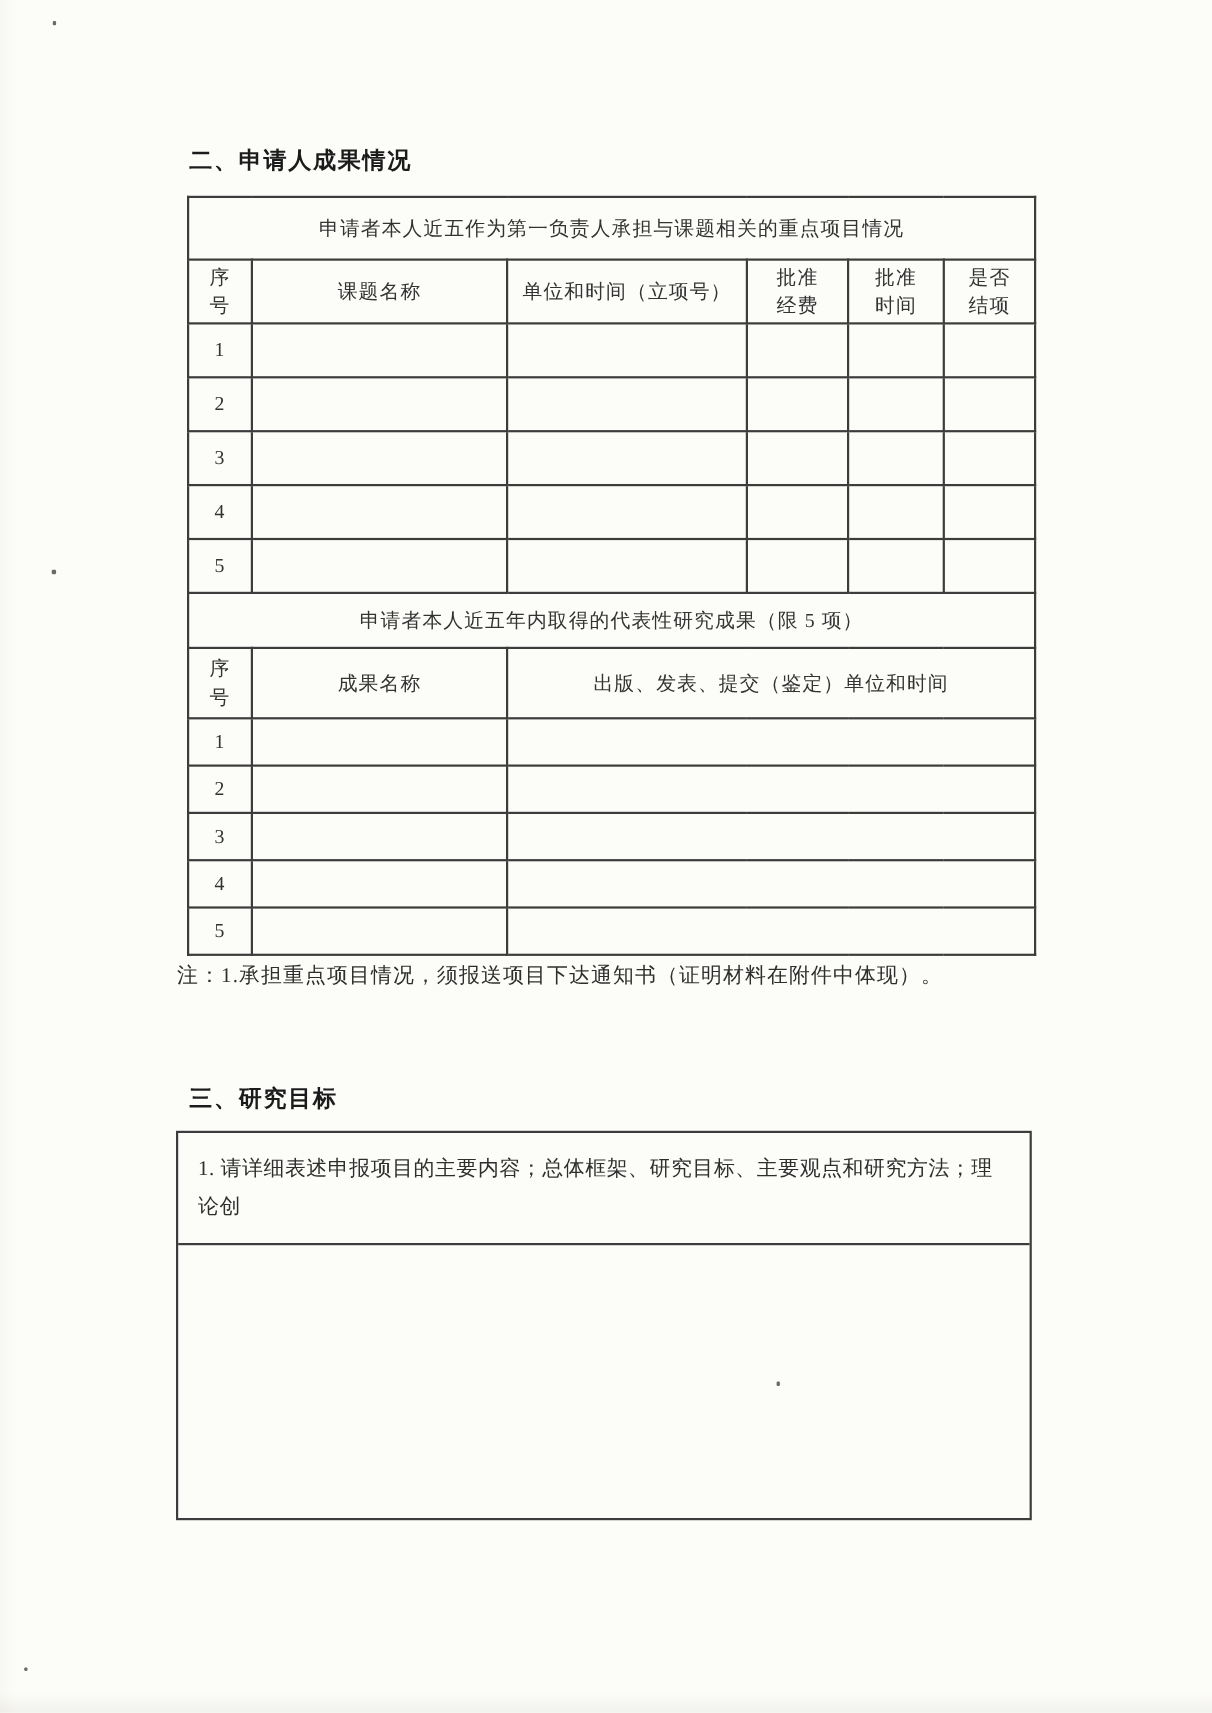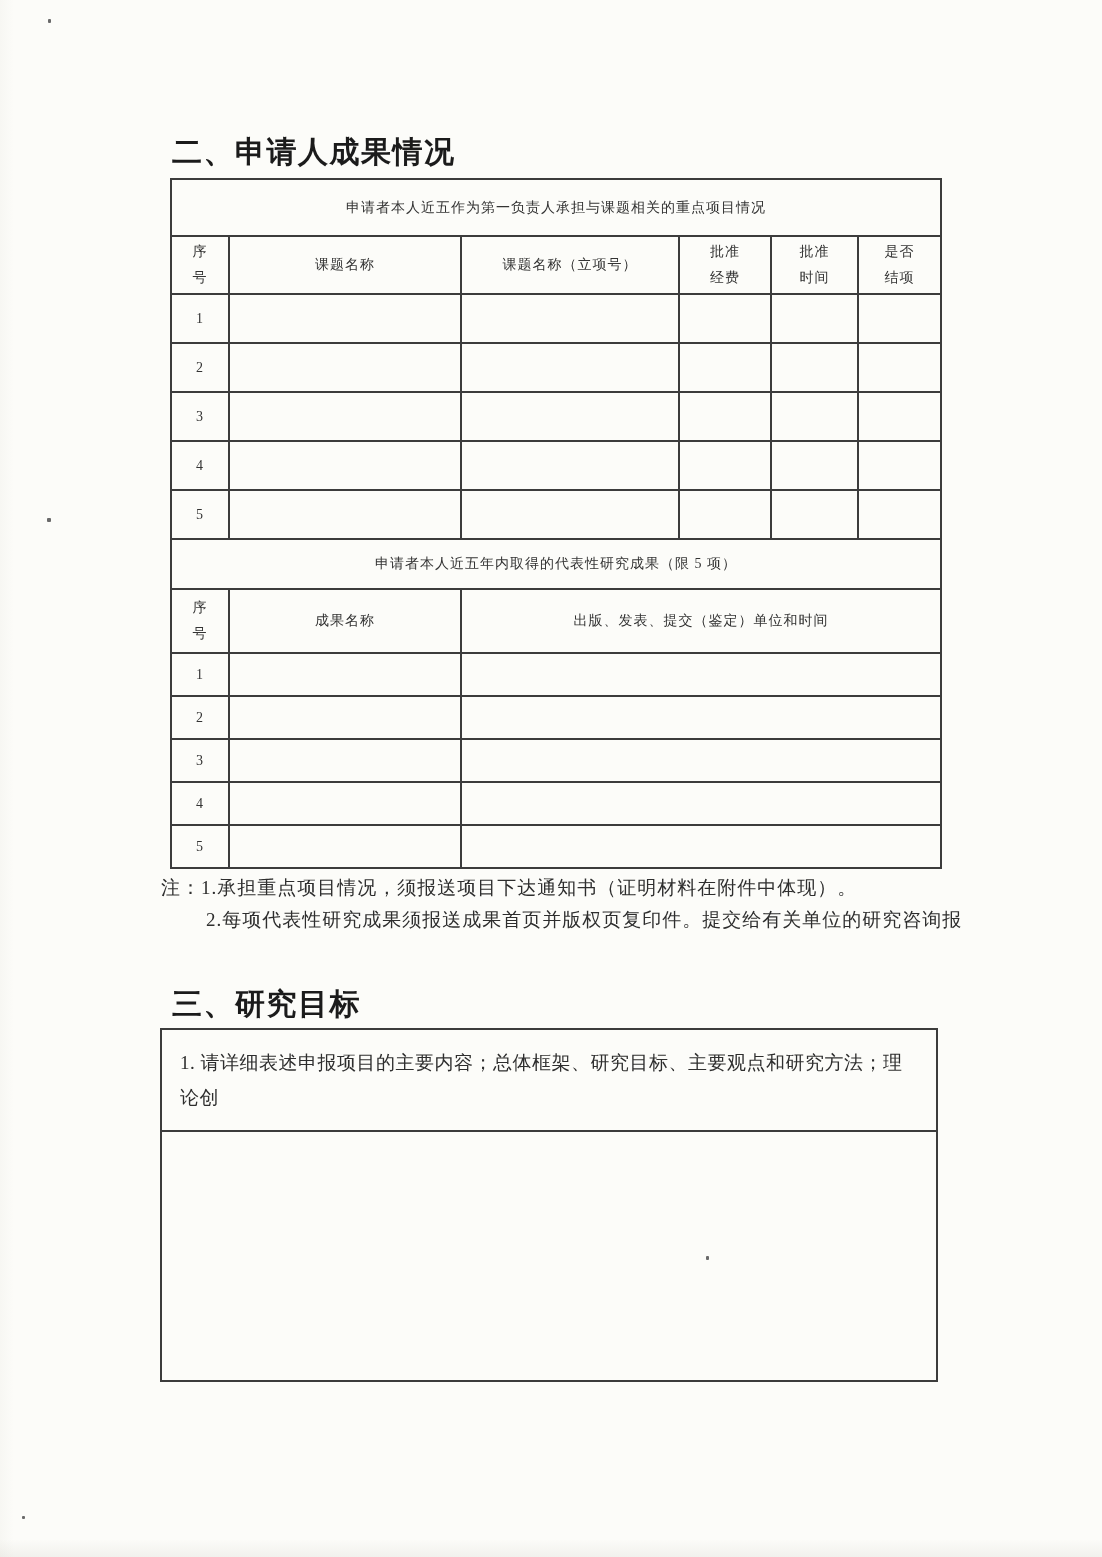--- a/index.html
+++ b/index.html
@@ -19,42 +19,42 @@
   .scan-tint {
     position: absolute; inset: 0; pointer-events: none;
     background:
       linear-gradient(to top, rgba(210,208,200,0.25), rgba(210,208,200,0) 18px),
       linear-gradient(to right, rgba(225,223,215,0.18), rgba(225,223,215,0) 14px);
   }
   .sec-title {
     position: absolute;
     font-family: "Liberation Sans", "DejaVu Sans", sans-serif;
     font-weight: bold;
-    font-size: 30px;
+    font-size: 21px;
     letter-spacing: 1.5px;
     color: #1b1b1b;
     white-space: nowrap;
   }
   #sec2-title { left: 172px; top: 132px; }
   #sec3-title { left: 172px; top: 984px; }
 
   table.form-table {
     position: absolute;
     left: 170px;
     top: 178px;
     width: 770px;
     border-collapse: collapse;
     table-layout: fixed;
   }
   table.form-table td {
     border: 2px solid #3c3c3c;
     text-align: center;
     vertical-align: middle;
     padding: 0;
-    font-size: 14px;
+    font-size: 18px;
     letter-spacing: 1px;
     color: #333;
     overflow: hidden;
   }
   td.band { font-size: 18px; letter-spacing: 1px; }
   td.num  { font-size: 17px; letter-spacing: 0; }
   td.twoline div { line-height: 26px; }
   tr.r-band1   { height: 57px; }
   tr.r-head1   { height: 58px; }
   tr.r-item1   { height: 49px; }
@@ -125,21 +125,21 @@
   <tbody>
     <tr class="r-band1">
       <td colspan="6" class="band">申请者本人近五作为第一负责人承担与课题相关的重点项目情况</td>
     </tr>
     <tr class="r-head1">
       <td class="twoline">
         <div>序</div>
         <div>号</div>
       </td>
       <td>课题名称</td>
-      <td>课题名称（立项号）</td>
+      <td>单位和时间（立项号）</td>
       <td class="twoline">
         <div>批准</div>
         <div>经费</div>
       </td>
       <td class="twoline">
         <div>批准</div>
         <div>时间</div>
       </td>
       <td class="twoline">
         <div>是否</div>
@@ -221,21 +221,20 @@
     <tr class="r-item2">
       <td class="num">5</td>
       <td></td>
       <td colspan="4"></td>
     </tr>
   </tbody>
 </table>
 
 <div class="notes">
   <div class="note-line"><span>注：</span><span>1.承担重点项目情况，须报送项目下达通知书（证明材料在附件中体现）。</span></div>
-  <div class="note-line indent">2.每项代表性研究成果须报送成果首页并版权页复印件。提交给有关单位的研究咨询报</div>
 </div>
 
 <div id="sec3-title" class="sec-title">三、研究目标</div>
 
 <div class="argu-box">
   <div class="argu-prompt">
     <div>1. 请详细表述申报项目的主要内容；总体框架、研究目标、主要观点和研究方法；理论创</div>
   </div>
   <div class="argu-empty"></div>
 </div>

